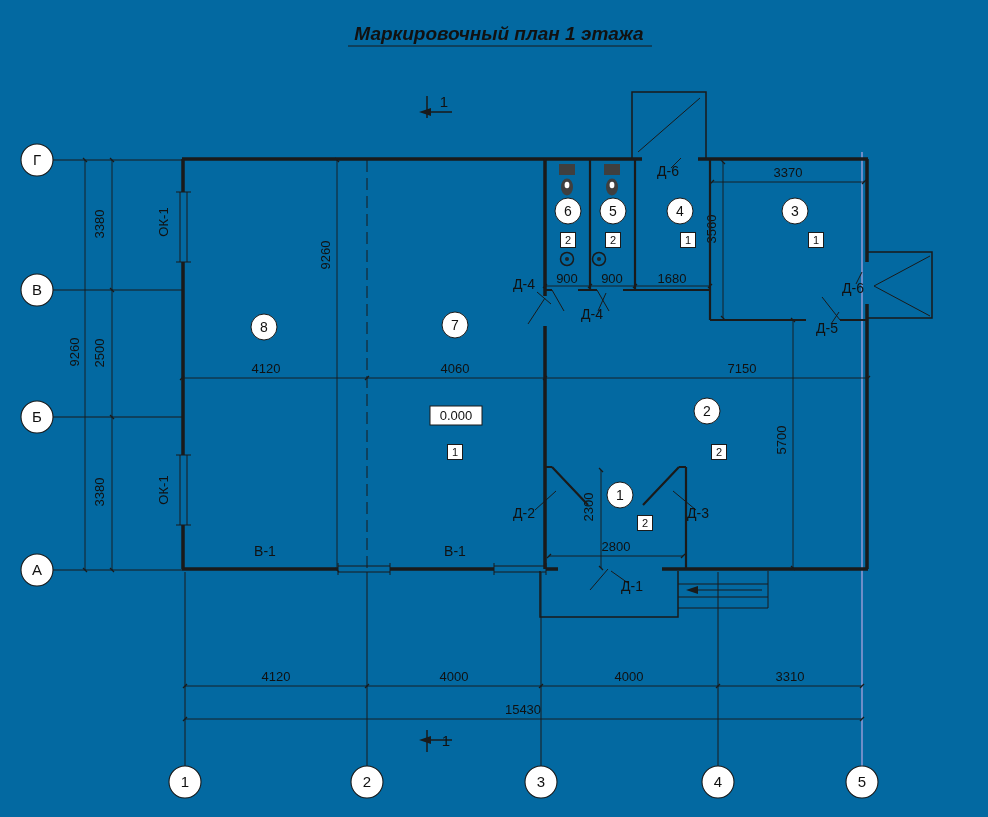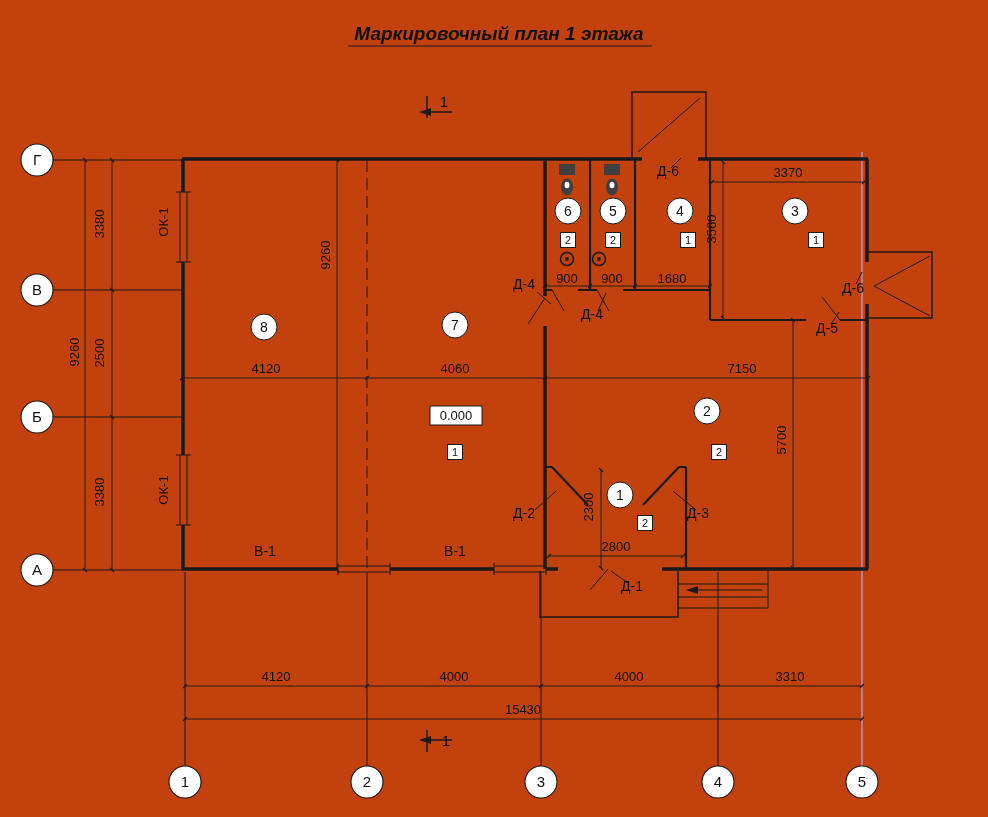--- a/index.html
+++ b/index.html
@@ -1,16 +1,16 @@
 <!DOCTYPE html>
 <html><head>
 <meta charset="utf-8">
 <style>
   html,body { margin:0; padding:0; background:#ffffff; }
-  .sheet { width:988px; height:817px; position:relative; background:#c2410c; overflow:hidden; }
+  .sheet { width:988px; height:817px; position:relative; background:#0369a1; overflow:hidden; }
   svg { font-family:"Liberation Sans", sans-serif; }
   text { font-size:13px; fill:#111; text-anchor:middle; }
   .t14 { font-size:14px; }
   .t15 { font-size:15px; }
   .t11 { font-size:11px; }
   .title { font-size:19px; font-style:italic; font-weight:bold; }
   .w3 { stroke:#1a1a1a; stroke-width:3.5; fill:none; }
   .w2 { stroke:#1a1a1a; stroke-width:2.2; fill:none; }
   .thin { stroke:#1a1a1a; stroke-width:1; fill:none; }
   .thin15 { stroke:#1a1a1a; stroke-width:1.5; fill:none; }

